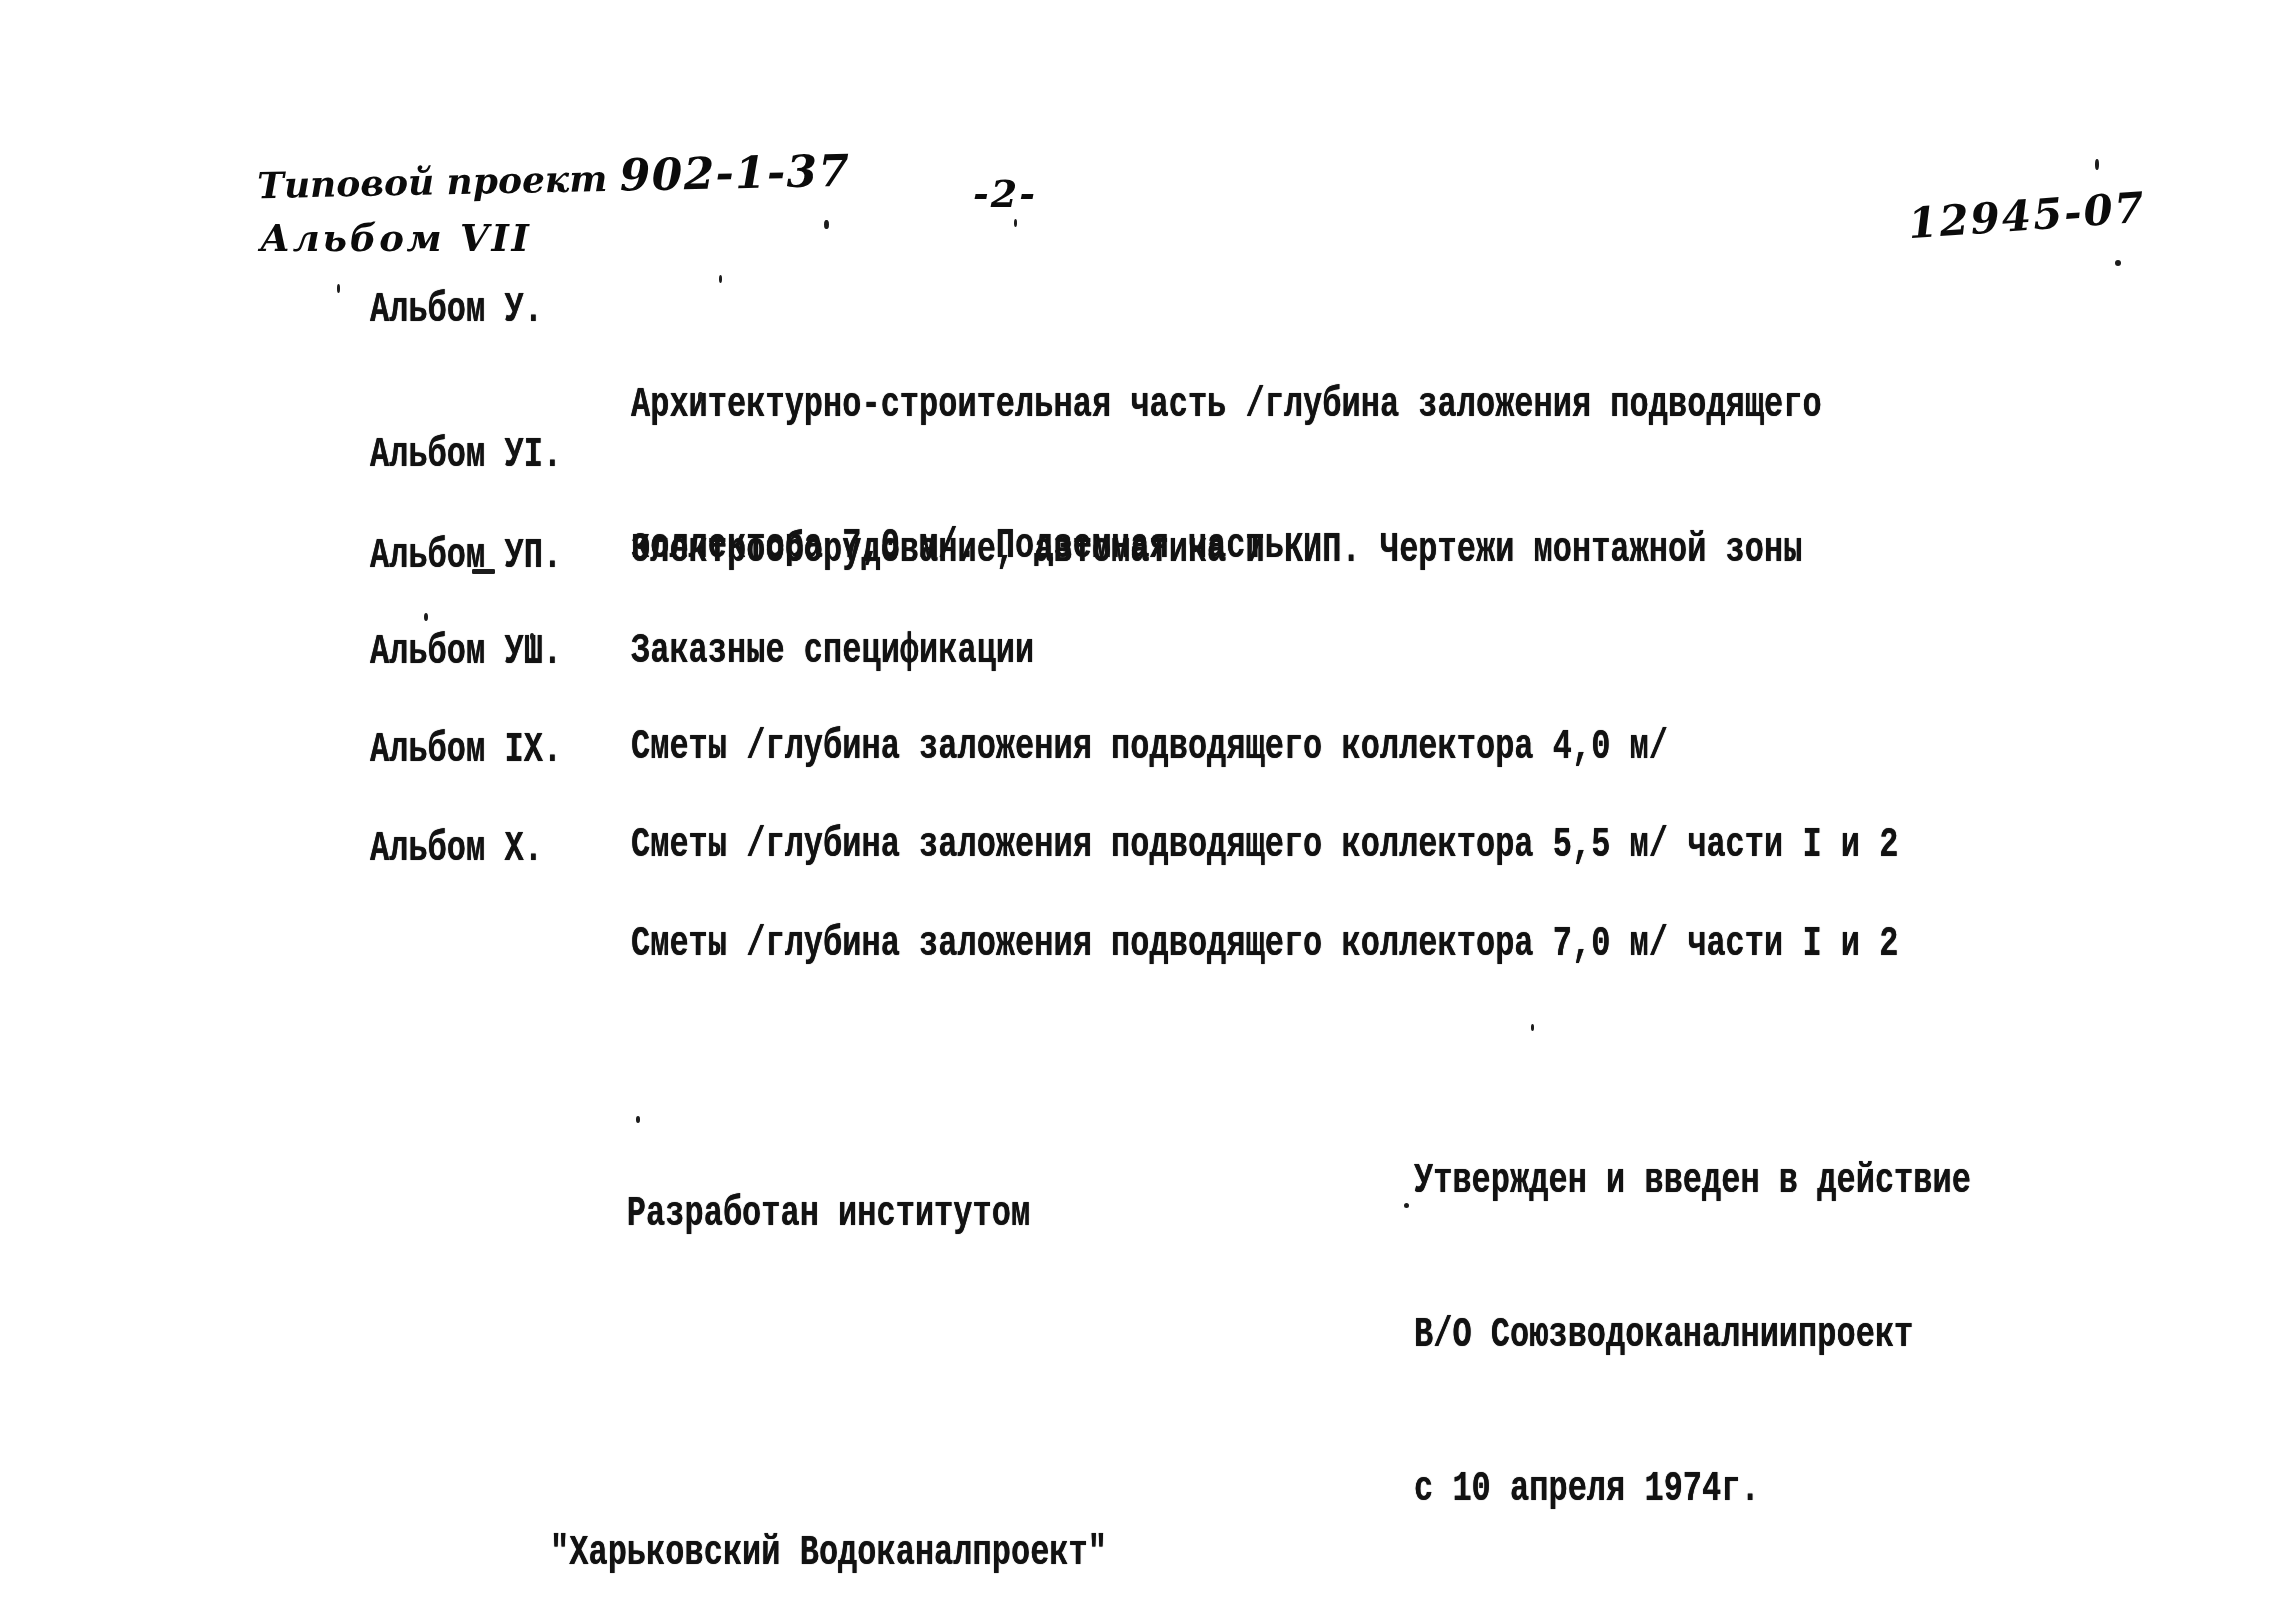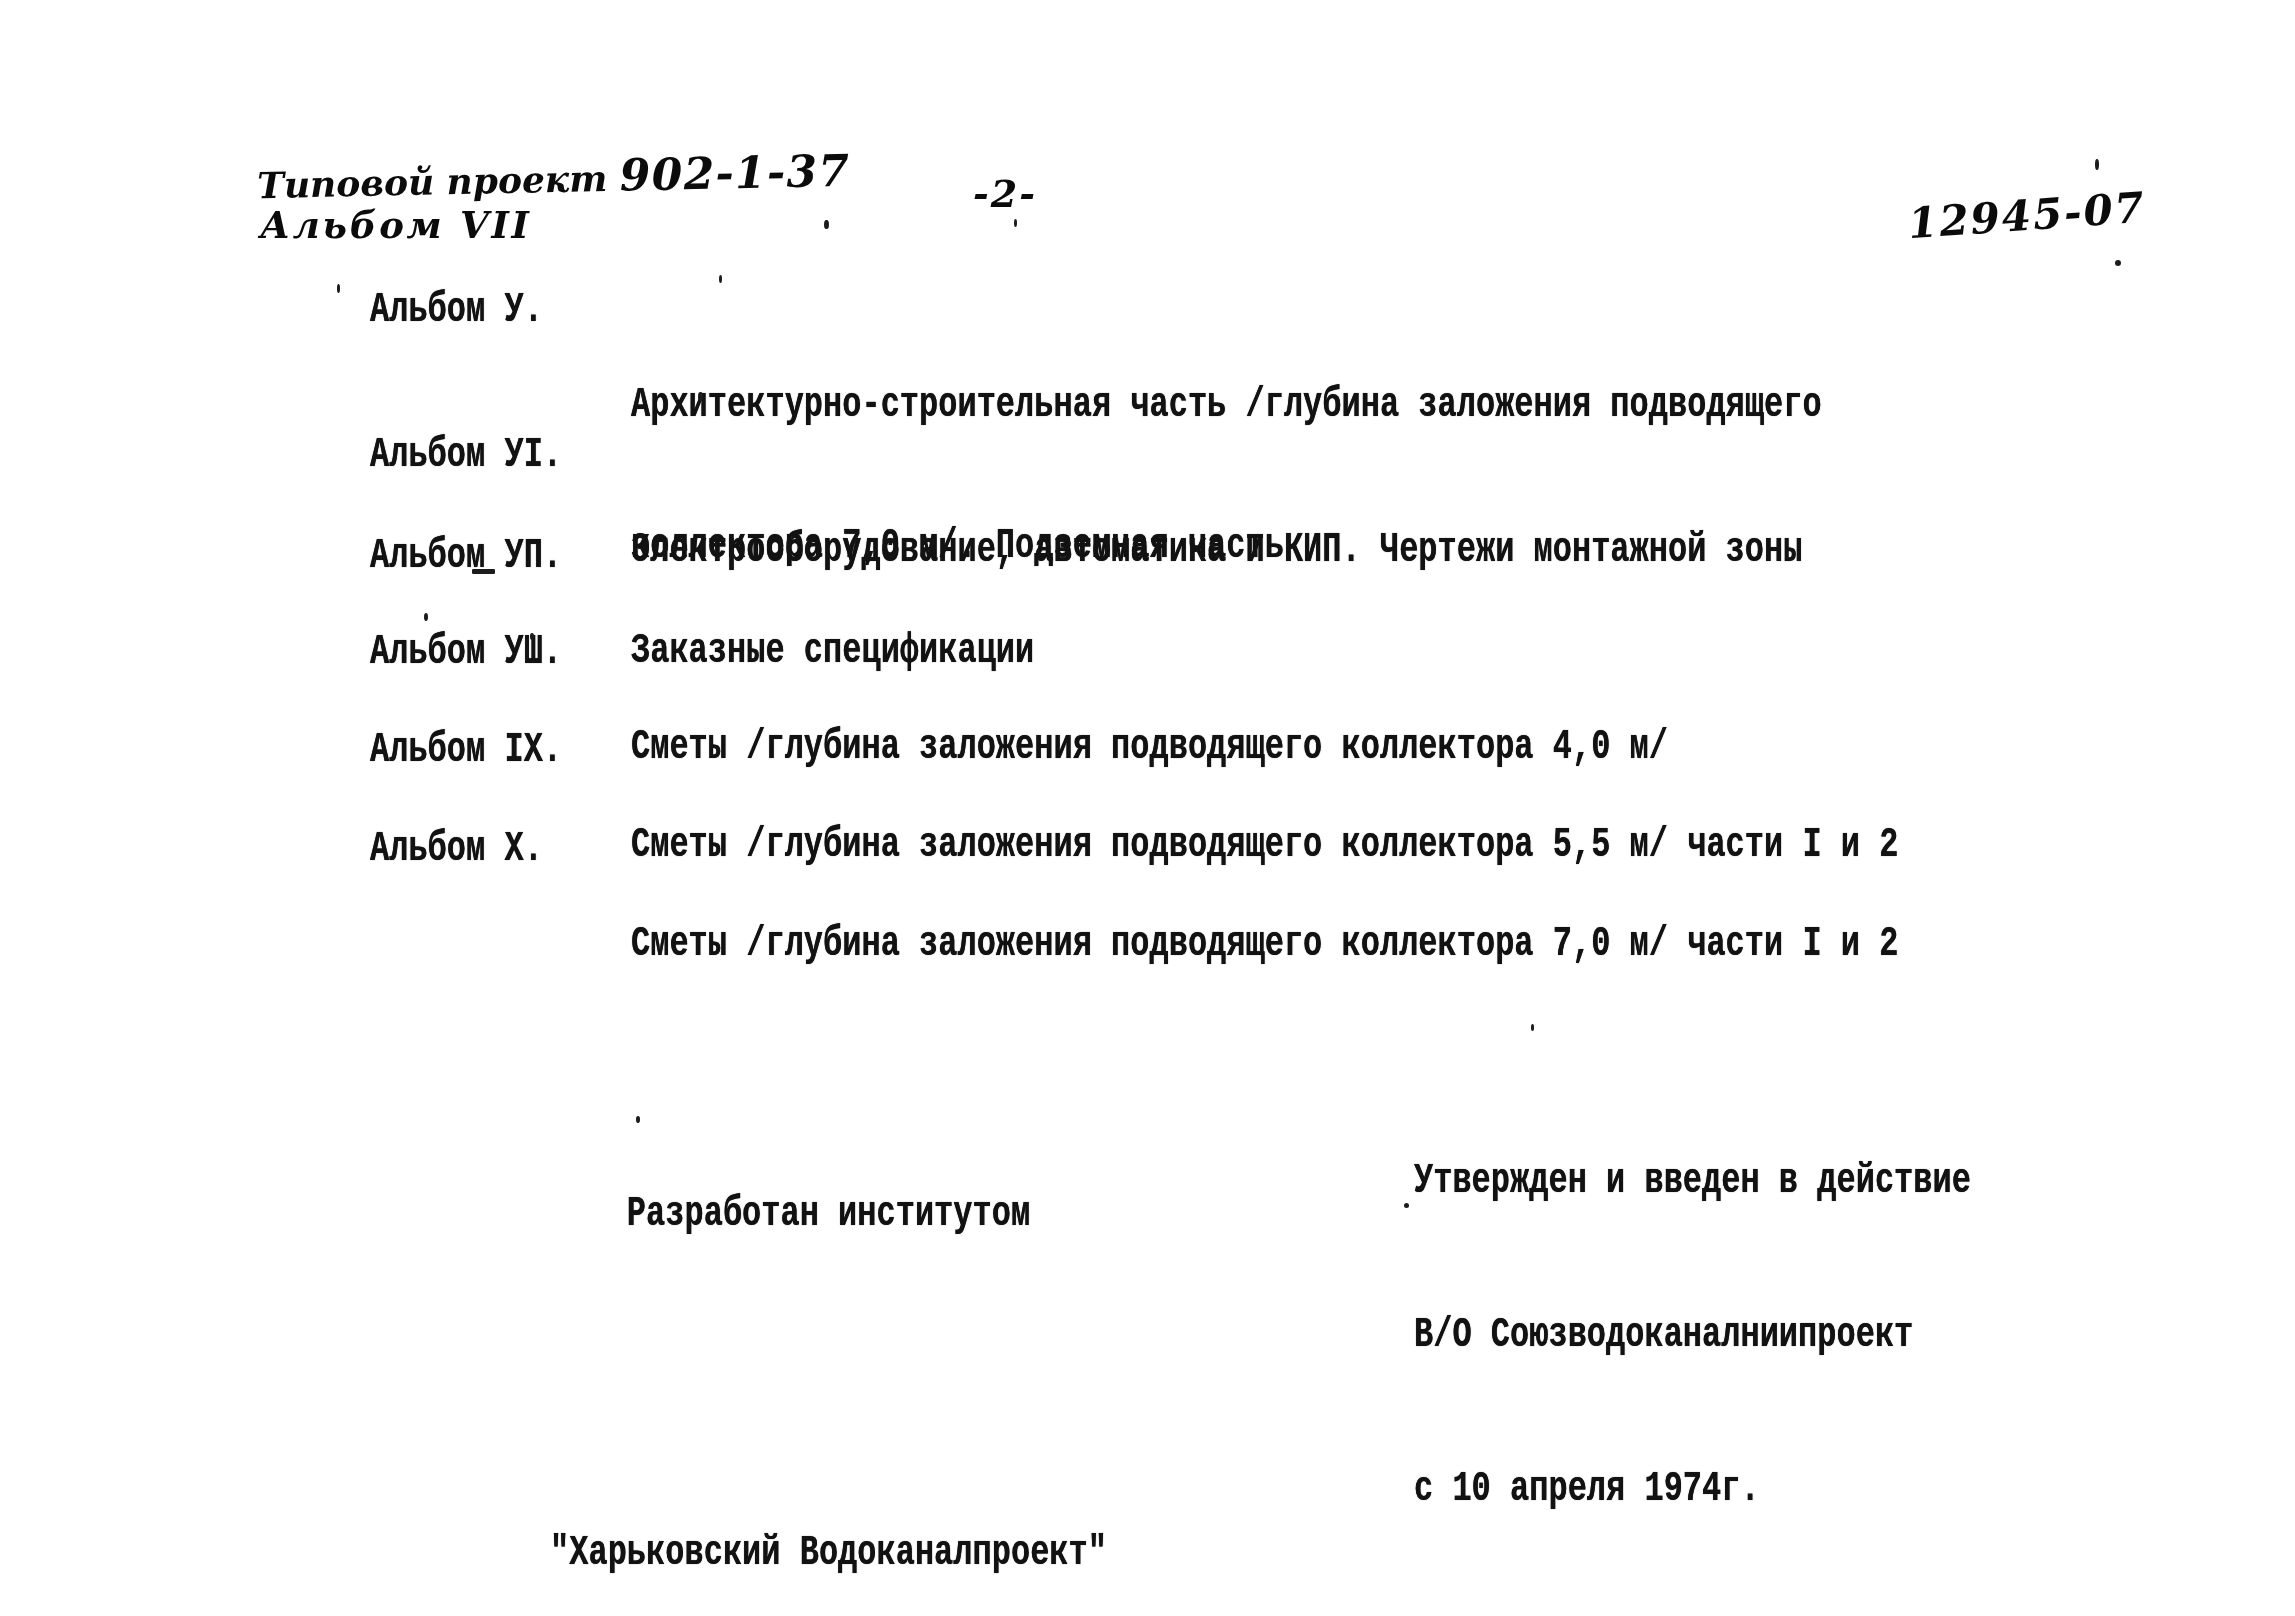--- a/index.html
+++ b/index.html
@@ -30,21 +30,21 @@
   .hand {
     position: absolute;
     font-family: "DejaVu Serif", serif;
     font-style: italic;
     font-weight: 700;
     color: #0b0b0b;
     white-space: pre;
   }
   .header-project  { left: 257px;  top: 151px;  font-size: 36px; transform: rotate(-1.2deg); }
   .header-project .proj-num { font-size: 44px; letter-spacing: 1.3px; }
-  .header-album    { left: 260px;  top: 203px;  font-size: 37px; letter-spacing: 2.7px; text-align: center; }
+  .header-album    { left: 260px;  top: 216px;  font-size: 37px; letter-spacing: 2.7px; text-align: center; }
   .page-number     { left: 973px; top: 171px;  font-size: 38px; letter-spacing: 2px; }
   .inventory-number{ left: 1908px; top: 191px;  font-size: 42px; letter-spacing: 2px; transform: rotate(-4deg); }
 
   .album-label { left: 370px; }
   .album-desc  { left: 631px; }
   .footer-dev {
     left: 464px; top: 1062px; width: 729px;
     text-align: center; line-height: 45px;
   }
   .footer-appr {

